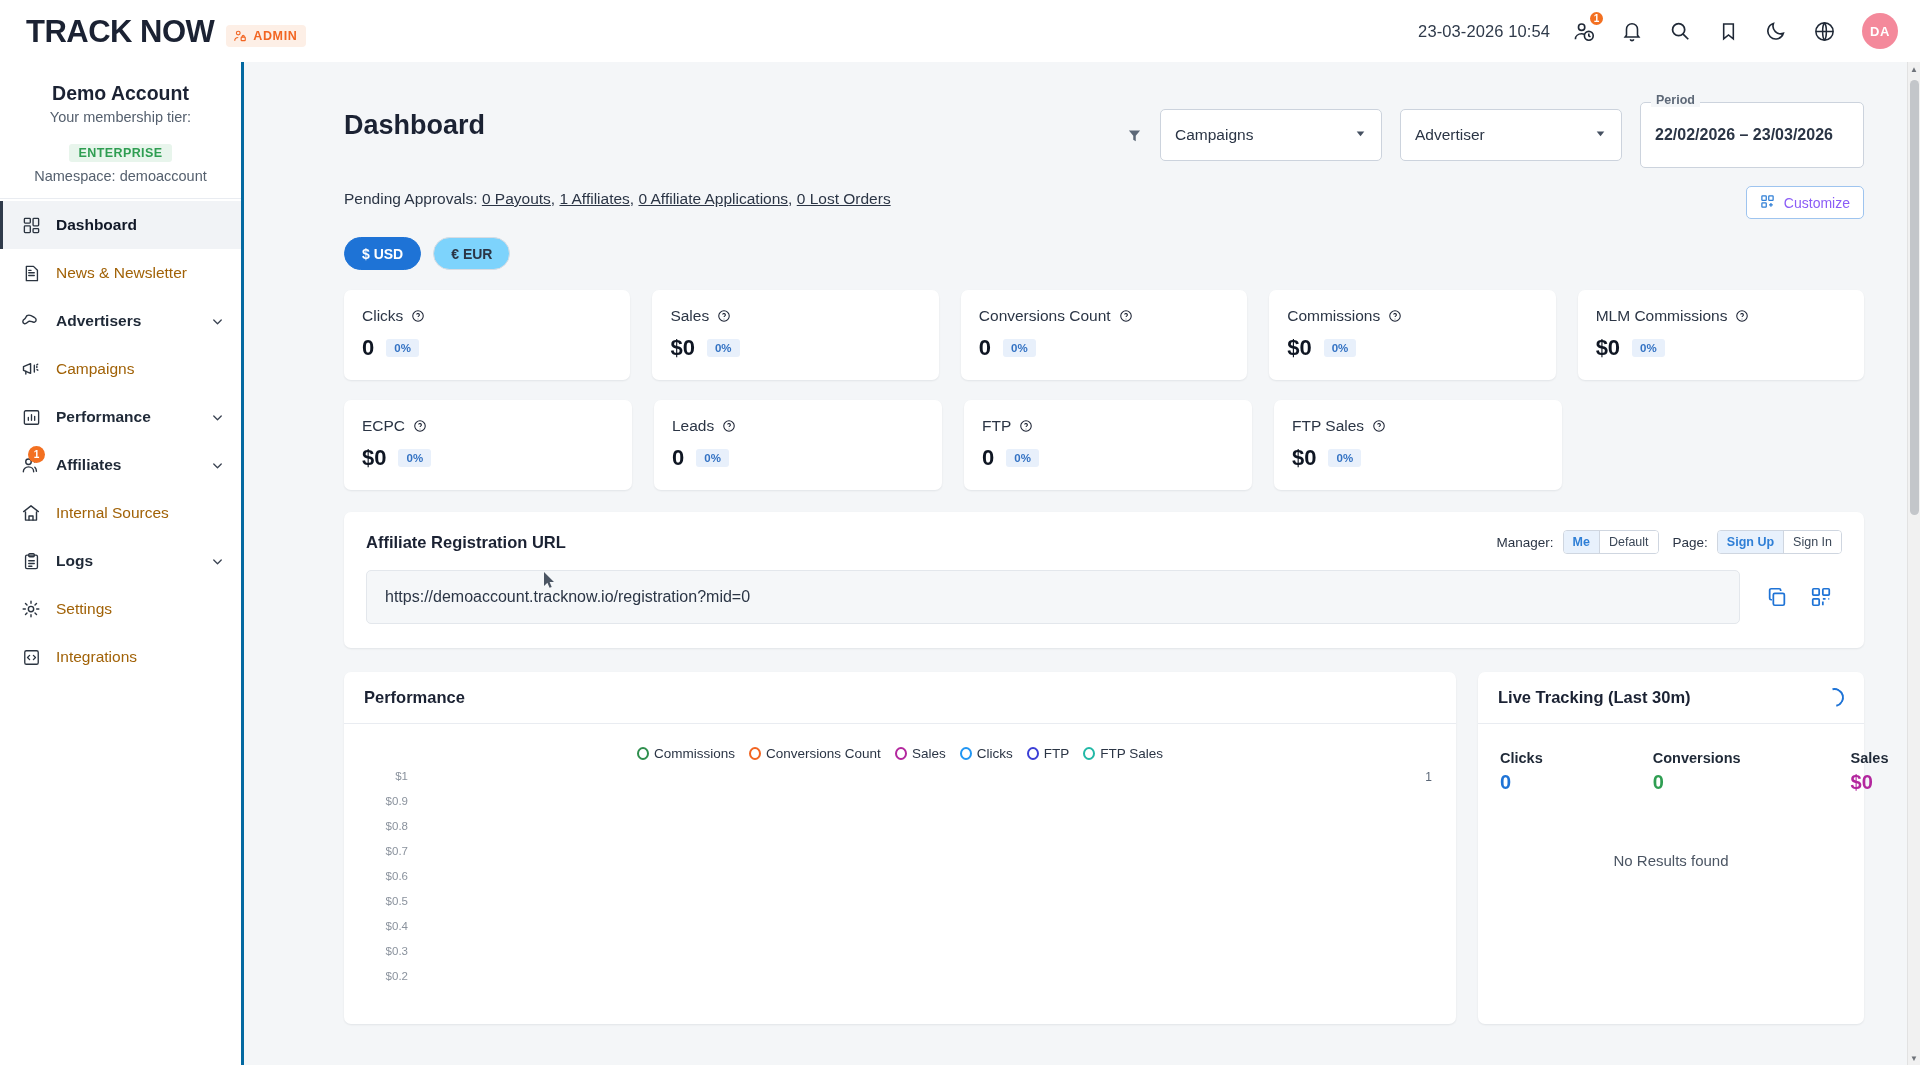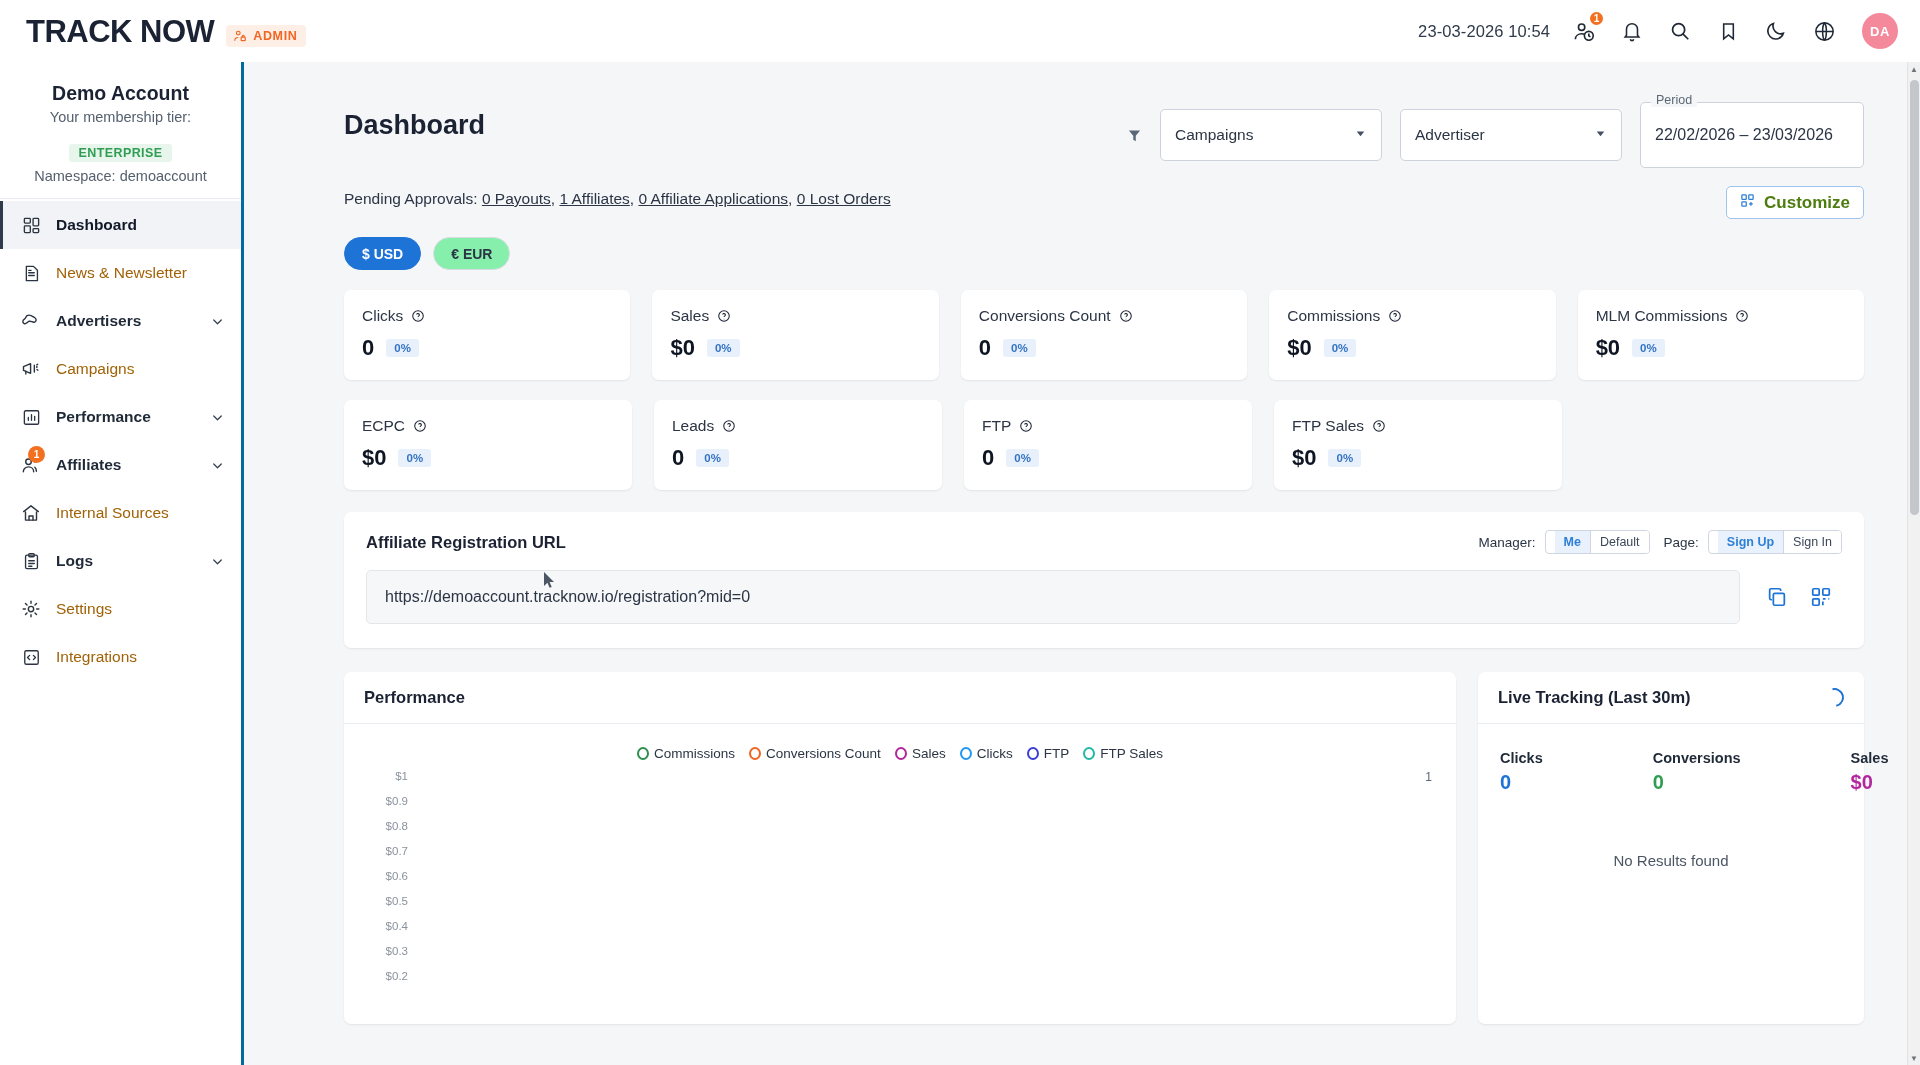--- a/index.html
+++ b/index.html
@@ -110,52 +110,52 @@
   .page-title { font-size: 27px; font-weight: 700; color: #1b2233; padding-top: 22px; }
   .head-filters { margin-left: auto; display: flex; align-items: center; gap: 18px; padding-top: 14px; }
   .filter-ico { color:#5b6777; display:flex; align-items:center; }
   .sel {
     width: 222px; height: 52px; background:#fff;
     border: 1px solid #ccd3dd; border-radius: 5px;
     display: flex; align-items: center; padding: 0 14px;
     font-size: 15.5px; color: #2b3545; cursor: pointer;
   }
   .sel .caret { margin-left: auto; color: #45506180; }
-  .period-wrap { position: relative; width: 224px; }
+  .period-wrap { position: relative; width: 224px; font-weight: bold; }
   .period-box {
     height: 66px; background: #fff;
     border: 1px solid #ccd3dd; border-radius: 5px;
     display:flex; align-items:center; padding: 0 14px;
     font-size: 16px; color: #2b3545; cursor: pointer;
   }
   .period-lab {
     position: absolute; top: -9px; left: 11px;
     background: #f4f6f8; padding: 0 5px;
     font-size: 12.5px; color: #5d6877;
   }
 
   .approvals {
     margin-top: 22px; font-size: 15.5px; color: #2b3545;
   }
   .approvals a { color:#2b3545; text-decoration: underline; cursor: pointer; }
 
   .cust-row { display:flex; margin-top: -22px; }
   .cust-btn {
     margin-left:auto; display:flex; align-items:center; gap:9px;
-    border: 1px solid #9ec4ef; color: #4d7c0f; background: #fff;
+    border: 1px solid #9ec4ef; color: #8b5cf6; background: #fff;
     border-radius: 5px; height: 33px; padding: 0 13px;
-    font-size: 17px; font-weight: 700; cursor: pointer;
+    font-size: 14px; font-weight: 400; cursor: pointer;
   }
 
   .cur-row { display: flex; gap: 12px; margin-top: 18px; }
   .cur-btn {
     height: 33px; padding: 0 17px; border-radius: 17px;
     font-size: 14px; font-weight: 700; cursor: pointer;
     display:flex; align-items:center; justify-content:center;
-    border: 1px solid #d7dce3; background: #86efac; color:#2b3545;
+    border: 1px solid #d7dce3; background: #7dd3fc; color:#2b3545;
   }
   .cur-btn.on { background:#1e73d6; border-color:#1e73d6; color:#fff; }
 
   .cards { display:flex; gap: 22px; margin-top: 20px; }
   .card {
     flex: 1; background:#fff; border-radius: 7px;
     box-shadow: 0 1px 2px rgba(17,24,39,.08);
     padding: 17px 18px 19px;
     min-height: 90px;
   }
@@ -174,21 +174,21 @@
   
   .panel {
     background:#fff; border-radius:7px; margin-top: 22px;
     box-shadow: 0 1px 2px rgba(17,24,39,.08);
   }
   .regurl { padding: 18px 22px 24px; }
   .regurl-top { display:flex; align-items:center; }
   .regurl-title { font-size: 16.5px; font-weight:700; color:#1b2233; }
   .regurl-ctrls { margin-left:auto; display:flex; align-items:center; gap: 14px; }
   .ctl-group { display:flex; align-items:center; gap:9px; font-size:13.5px; color:#2b3545;}
-  .seg { display:flex; border:1px solid #cfd6e0; border-radius:4px; overflow:hidden;padding-left:9px; }
+  .seg { display:flex; border:1px solid #cfd6e0; border-radius:4px; overflow:hidden; }
   .seg div {
     padding: 4px 9px; font-size: 12.5px; cursor:pointer; background:#fff; color:#3b4757;
   }
   .seg div.on { background:#e8f1fc; color:#2f7fd6; font-weight:600; }
   .seg div + div { border-left: 1px solid #cfd6e0; }
 
   .url-row { display:flex; align-items:center; gap:0; margin-top: 16px; }
   .url-input {
     flex:1; height: 54px; background:#f5f7f9;
     border: 1px solid #e3e7ec; border-radius: 5px;

